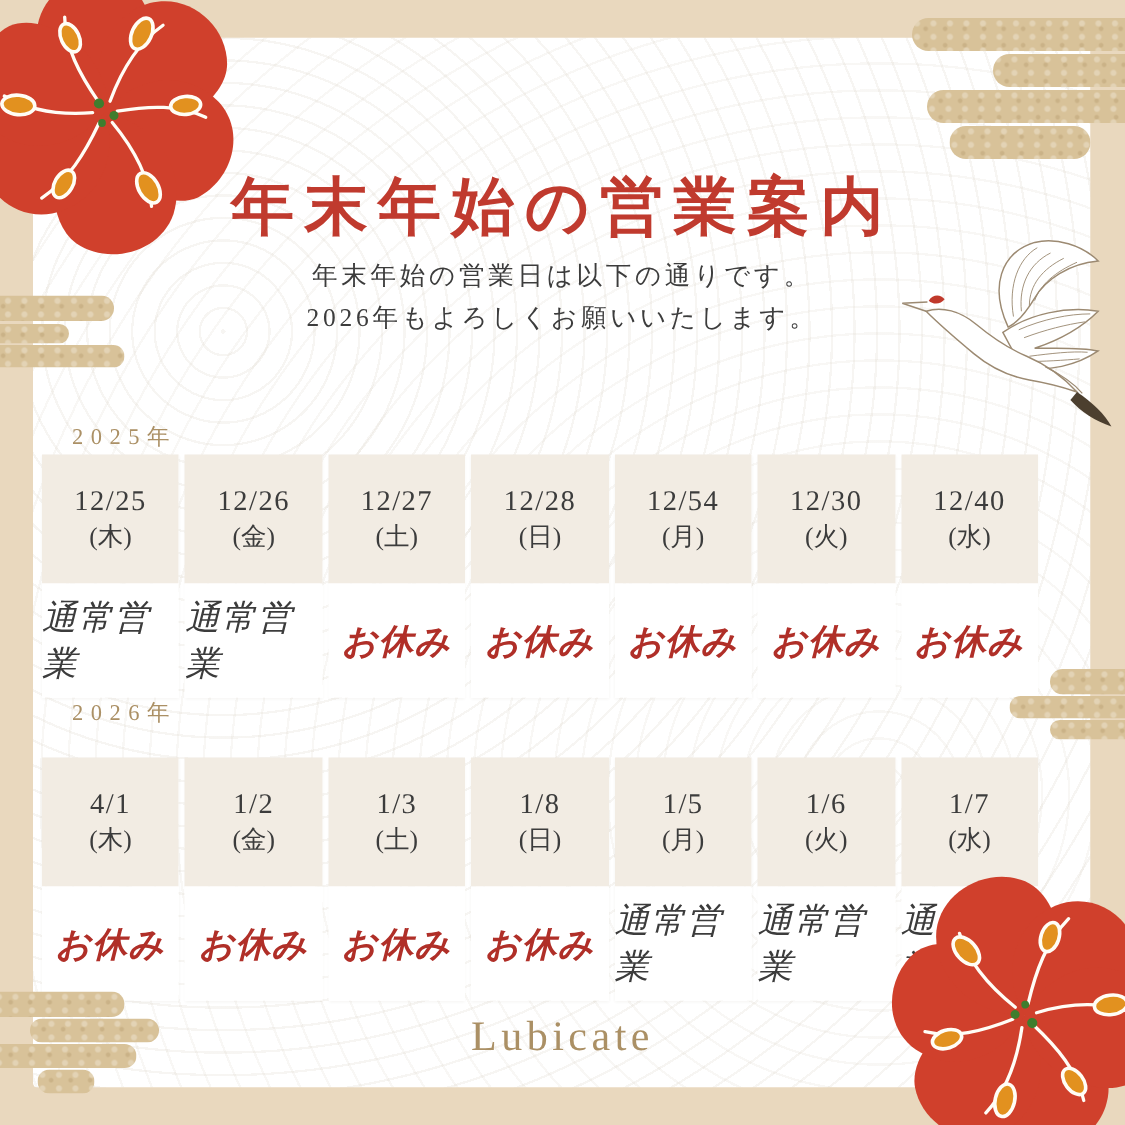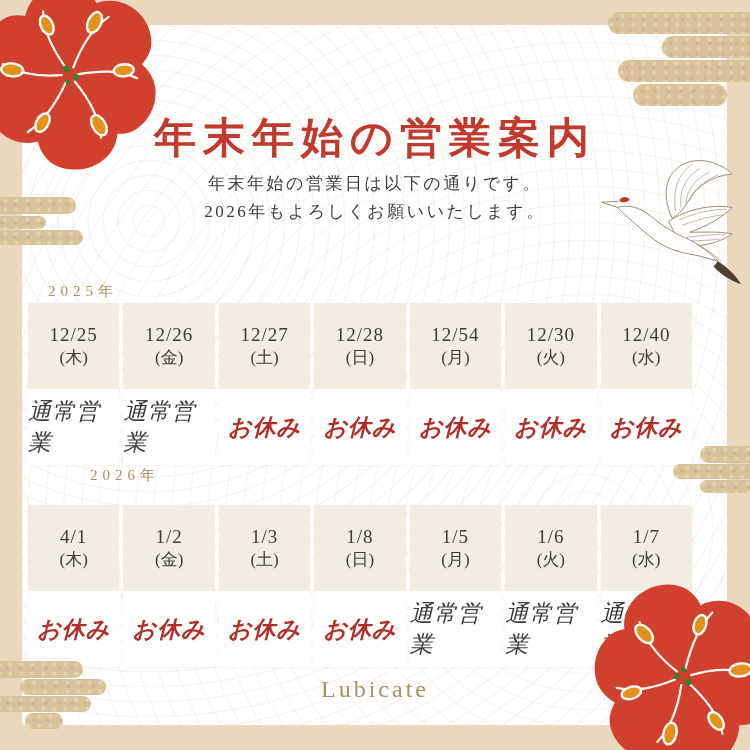--- a/index.html
+++ b/index.html
@@ -12,35 +12,35 @@
       #ffffff;
     border-radius:3px;}
   .page-title{position:absolute;left:0;top:82px;width:100%;text-align:center;
     font-size:42px;font-weight:600;letter-spacing:7px;color:var(--accent_red,#c03a2e);z-index:2;}
   .greeting{position:absolute;left:0;top:170px;width:100%;text-align:center;z-index:2;
     color:var(--text_dark,#3c3c3c);font-size:17px;letter-spacing:2.5px;}
   .greeting div{line-height:28px;}
   .year-label{position:absolute;left:48px;z-index:2;color:var(--gold,#ab9065);
     font-size:15px;letter-spacing:5px;}
   .year-2025{top:282px;}
-  .year-2026{top:466px;margin-left:42px;}
+  .year-2026{top:466px;}
   .sched-table{position:absolute;left:28px;width:664px;display:grid;
     grid-template-columns:repeat(7,1fr);gap:4px;z-index:2;}
   .table-2025{top:303px;}
   .table-2026{top:505px;}
   .day-col{display:flex;flex-direction:column;box-shadow:0 1px 2px rgba(90,70,40,0.06);}
   .day-head{background:var(--header_cell,#f2ece3);height:86px;display:flex;flex-direction:column;
     justify-content:center;align-items:center;color:var(--text_dark,#3c3c3c);}
   .day-date{font-size:19px;line-height:24px;letter-spacing:1px;}
   .day-weekday{font-size:17px;line-height:22px;}
   .day-status{background:#ffffff;height:76px;display:flex;justify-content:center;align-items:center;
     font-size:23px;letter-spacing:1px;color:var(--text_dark,#3c3c3c);font-style:italic;}
   .day-status.closed{color:var(--status_closed,#b02f28);font-weight:600;}
   .brand{position:absolute;left:0;top:676px;width:100%;text-align:center;z-index:2;
-    color:var(--gold,#ab9065);font-size:24px;letter-spacing:3px;}
+    color:var(--gold,#ab9065);font-size:28px;letter-spacing:3px;}
   .cloud-bar{position:absolute;z-index:3;background:var(--cloud,#d8c299);
     background-image:radial-gradient(circle at 30% 40%, rgba(255,255,255,0.28) 0 1.5px, transparent 2.5px),
                      radial-gradient(circle at 70% 65%, rgba(176,148,102,0.35) 0 1px, transparent 2px);
     background-size:11px 9px,13px 11px;border-radius:999px;}
   .deco{position:absolute;z-index:3;}
   .flower-tl{left:-55px;top:-50px;}
   .flower-br{right:-58px;bottom:-52px;}
   .crane{left:598px;top:150px;}
 </style>
 </head>

